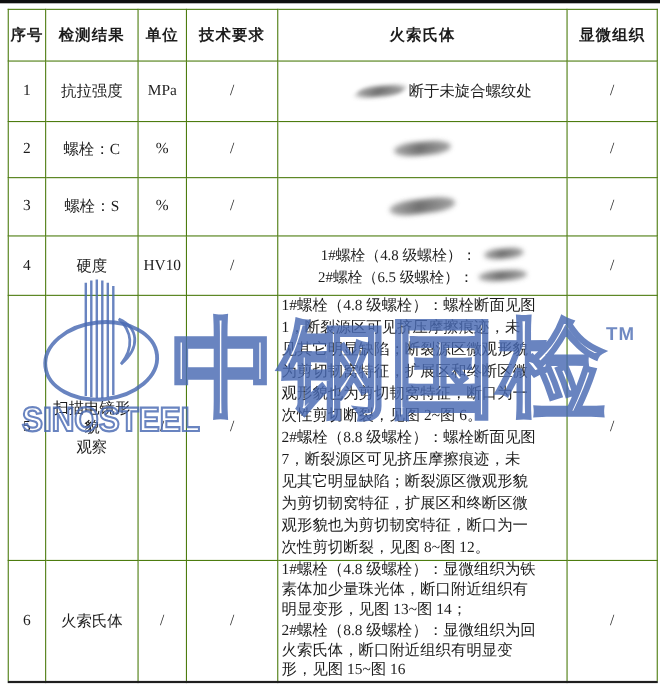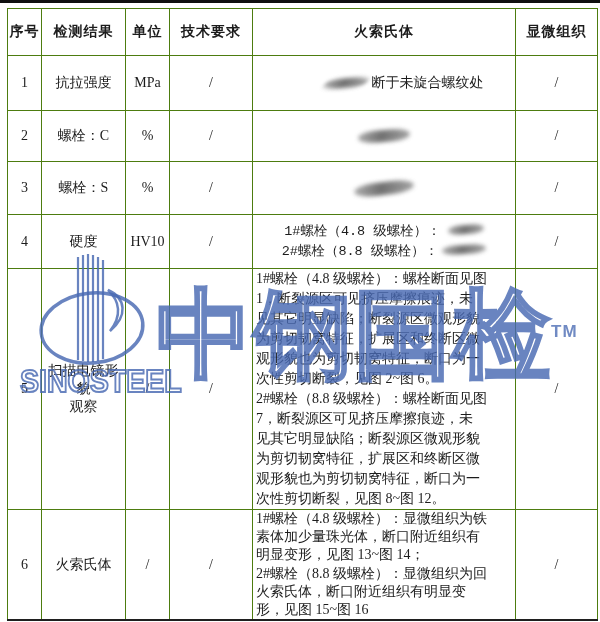--- a/index.html
+++ b/index.html
@@ -26,21 +26,21 @@
   tr.row-3 td{height:52px;}
   tr.row-4 td{height:53px;}
   tr.row-5 td{height:239px;}
   tr.row-6 td{height:107px;}
   .pre{white-space:pre-line;margin-left:24px;}
   .result-long{
     font-size:14px;line-height:20px;white-space:pre-line;
     text-align:left;padding:0 3px;
   }
   tr.row-6 .result-long{line-height:18.2px;}
-  .result-line{font-size:13.5px;line-height:20px;font-family:Liberation Mono, monospace;}
+  .result-line{font-size:13.5px;line-height:20px;}
   .shift-r{position:relative;left:20px;}
 
   
   .redact{
     display:inline-block;border-radius:45%/65%;
     background:linear-gradient(100deg,#9a9a9a 0%,#4d4d4d 45%,#8f8f8f 100%);
     filter:blur(2.2px);opacity:.8;
   }
   .rd-1{width:42px;height:10px;margin-right:5px;vertical-align:-1px;transform:skewX(-30deg) rotate(-4deg);}
   .rd-2{width:52px;height:12px;vertical-align:-2px;transform:rotate(-5deg);}
@@ -53,21 +53,21 @@
   .wm-cn{
     position:absolute;left:156px;top:284px;
     font-family:"DejaVu Sans","Liberation Sans",sans-serif;
     font-size:97px;font-weight:bold;letter-spacing:2px;line-height:1.05;
     color:transparent;-webkit-text-stroke:2.6px rgba(72,105,178,.82);
     white-space:nowrap;
   }
   .wm-tm{
     position:absolute;left:551px;top:294px;
     font-family:"Liberation Sans",sans-serif;font-size:17px;font-weight:bold;
-    color:rgba(72,105,178,.78);letter-spacing:1px;margin-top:28px;
+    color:rgba(72,105,178,.78);letter-spacing:1px;
   }
   .wm-sino{
     position:absolute;left:20px;top:366px;
     font-family:"Liberation Sans","DejaVu Sans",sans-serif;
     font-size:31px;font-weight:800;letter-spacing:0px;line-height:1;
     color:transparent;-webkit-text-stroke:2px rgba(72,105,178,.82);
     transform:scaleX(.92);transform-origin:left center;white-space:nowrap;
   }
   .wm-logo{position:absolute;left:34px;top:250px;}
 </style>
@@ -124,21 +124,21 @@
     <td>/</td>
   </tr>
 
   <tr class="row-4">
     <td>4</td>
     <td>硬度</td>
     <td>HV10</td>
     <td>/</td>
     <td>
       <div class="result-line"><span>1#螺栓（4.8 级螺栓）：</span><span class="redact rd-4a"></span></div>
-      <div class="result-line"><span>2#螺栓（8.8 级螺栓）：</span><span class="redact rd-4b"></span></div>
+      <div class="result-line"><span>2#螺栓（6.5 级螺栓）：</span><span class="redact rd-4b"></span></div>
     </td>
     <td>/</td>
   </tr>
 
   <tr class="row-5">
     <td>5</td>
     <td class="pre">扫描电镜形貌
 观察</td>
     <td>/</td>
     <td>/</td>

